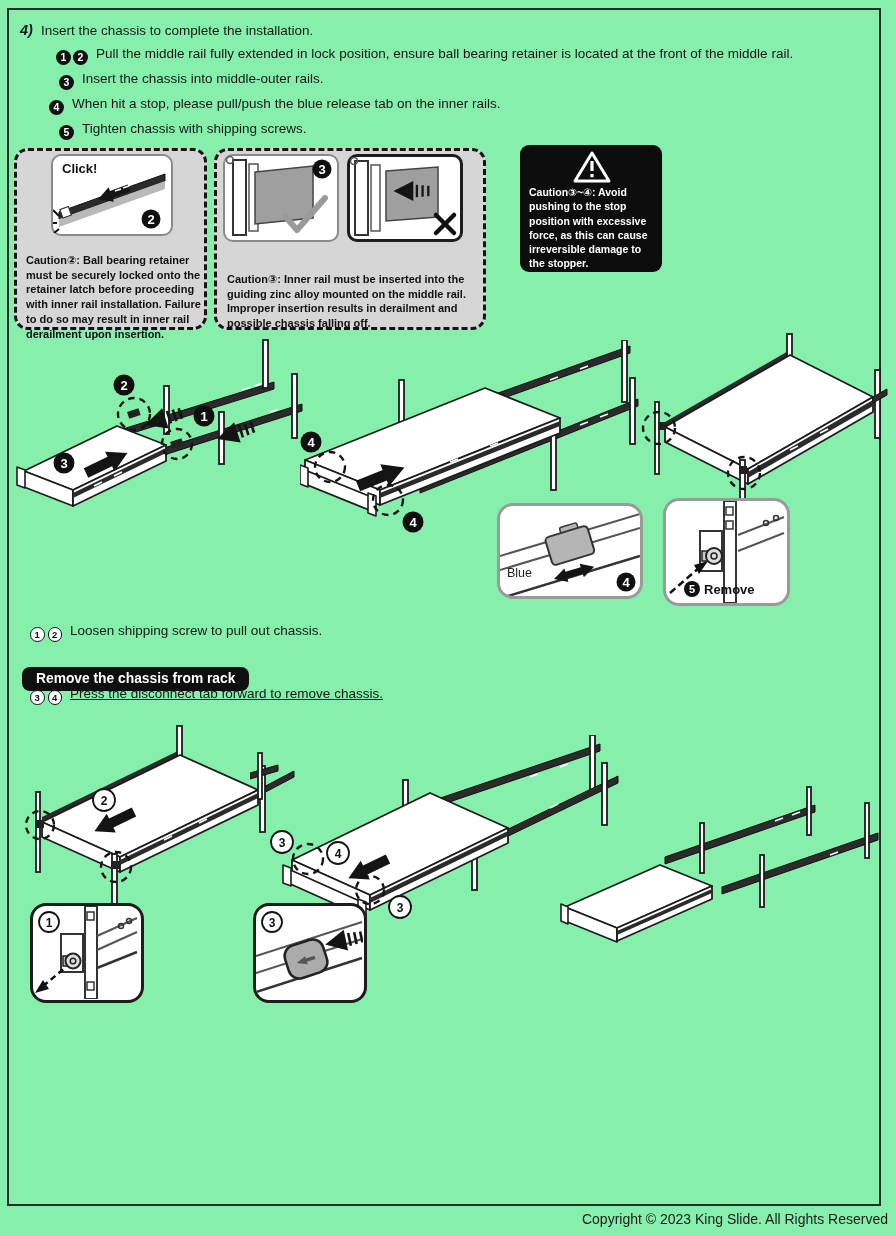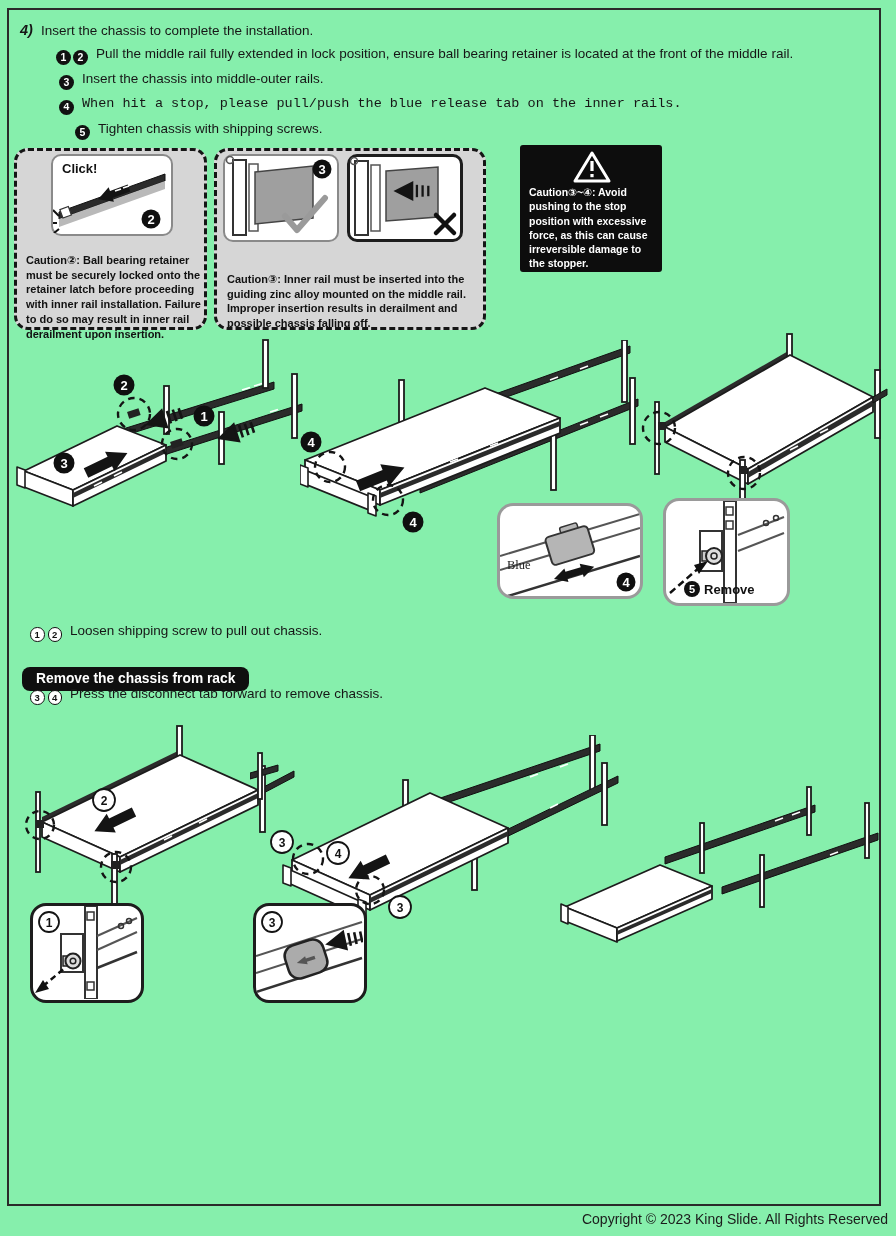--- a/index.html
+++ b/index.html
@@ -10,29 +10,29 @@
   .txt{font-size:13.5px;white-space:nowrap;}
   .stepno{font-weight:bold;font-style:italic;font-size:14.5px;margin-right:8px;}
   .mk-f{display:inline-flex;align-items:center;justify-content:center;width:15px;height:15px;border-radius:50%;
         background:#111;color:#fff;font-size:10.5px;font-weight:bold;margin-right:2px;vertical-align:-3px;}
   .mk-o{display:inline-flex;align-items:center;justify-content:center;width:12.5px;height:12.5px;border-radius:50%;
         background:#fff;color:#111;border:1.6px solid #111;font-size:9.5px;font-weight:bold;margin-right:3px;vertical-align:-3px;}
   .mk-gap{margin-right:8px;}
   .cbox{position:absolute;background:#d6d6d6;border:3px dashed #151515;border-radius:14px;box-sizing:border-box;}
   .cbox-text{position:absolute;font-size:11px;line-height:1.34;color:#111;font-weight:bold;}
   .whitebox{position:absolute;background:#fff;border:2.5px solid #8a8a8a;border-radius:10px;box-sizing:border-box;}
-  .blackbox{position:absolute;background:#0d0d0d;border-radius:3px;color:#fff;}
+  .blackbox{position:absolute;background:#0d0d0d;border-radius:9px;color:#fff;}
   .blackbox-text{position:absolute;font-size:10.5px;font-weight:bold;line-height:1.36;color:#fff;}
   .callout{position:absolute;background:#fff;border:3px solid #9a9a9a;border-radius:16px;box-sizing:border-box;overflow:hidden;}
   .callout-dark{position:absolute;background:#fff;border:3.5px solid #1d1d1d;border-radius:16px;box-sizing:border-box;overflow:hidden;}
   .pill{position:absolute;background:#0f0f0f;color:#fff;font-weight:bold;font-size:13.8px;
         padding:4px 14px 5px;border-radius:8px;white-space:nowrap;margin-top:40px;}
   .footer{position:absolute;left:0;top:1211px;width:888px;text-align:right;font-size:14px;color:#1b1b1b;}
   .clicklbl{position:absolute;left:9px;top:5px;font-size:13px;font-weight:bold;color:#111;}
-  .bluelbl{position:absolute;left:7px;top:52px;font-size:12.5px;color:#222;font-family:Liberation Serif, serif;}
+  .bluelbl{position:absolute;left:7px;top:60px;font-size:12.5px;color:#222;}
   .locklbl{position:absolute;left:18px;top:80px;font-size:13px;font-weight:bold;color:#111;display:flex;align-items:center;}
   .locklbl .mk-f{width:16px;height:16px;font-size:11px;margin-right:4px;}
   svg{display:block;}
   .rail{fill:#2b2b2b;stroke:#111;stroke-width:1;}
   .post{fill:#fff;stroke:#1c1c1c;stroke-width:1.8;}
   .face{fill:#fff;stroke:#1c1c1c;stroke-width:1.8;stroke-linejoin:round;}
   .band{fill:#2b2b2b;stroke:none;}
   .cap{fill:#fff;stroke:#1c1c1c;stroke-width:1.6;stroke-linejoin:round;}
   .dcirc{fill:none;stroke:#141414;stroke-width:2.4;stroke-dasharray:6.5 5;}
   .bfill{fill:#0f0f0f;}
@@ -68,24 +68,24 @@
 
   <div class="abs txt" style="left:20px;top:22px;">
     <span class="stepno">4)</span><span>Insert the chassis to complete the installation.</span>
   </div>
   <div class="abs txt" style="left:36px;top:46px;margin-left:20px;">
     <span class="mk-f">1</span><span class="mk-f mk-gap">2</span><span>Pull the middle rail fully extended in lock position, ensure ball bearing retainer is located at the front of the middle rail.</span>
   </div>
   <div class="abs txt" style="left:59px;top:71px;">
     <span class="mk-f mk-gap">3</span><span>Insert the chassis into middle-outer rails.</span>
   </div>
-  <div class="abs txt" style="left:59px;top:96px;font-family:Liberation Mono, monospace;">
+  <div class="abs txt" style="left:49px;top:96px;">
     <span class="mk-f mk-gap">4</span><span>When hit a stop, please pull/push the blue release tab on the inner rails.</span>
   </div>
-  <div class="abs txt" style="left:59px;top:121px;margin-left:16px;">
+  <div class="abs txt" style="left:59px;top:121px;">
     <span class="mk-f mk-gap">5</span><span>Tighten chassis with shipping screws.</span>
   </div>
 
   <div class="cbox" style="left:14px;top:148px;width:193px;height:182px;">
     <div class="whitebox" style="left:34px;top:3px;width:122px;height:82px;">
       <svg width="117" height="77" viewBox="0 0 117 77">
         <polygon class="rail" points="6,56 112,18 112,25 6,63"></polygon>
         <polygon points="6,63 112,25 112,33 6,71" fill="#b9b9b9"></polygon>
         <rect x="8" y="52" width="9" height="9" fill="#fff" stroke="#333" stroke-width="1.2" transform="rotate(-20 12 56)"></rect>
         <use href="#arrowR" transform="translate(76,32) rotate(160) scale(0.82)" fill="#141414"></use>
@@ -254,21 +254,21 @@
     <span class="locklbl">
       <span class="mk-f">5</span>
         <span>Remove</span>
     </span>
   </div>
 
   <div class="pill" style="left:22px;top:627px;">Remove the chassis from rack</div>
   <div class="abs txt" style="left:30px;top:623px;">
     <span class="mk-o">1</span><span class="mk-o mk-gap">2</span><span>Loosen shipping screw to pull out chassis.</span>
   </div>
-  <div class="abs txt" style="left:30px;top:686px;">
+  <div class="abs txt" style="left:30px;top:686px;text-decoration:underline;">
     <span class="mk-o">3</span><span class="mk-o mk-gap">4</span><span>Press the disconnect tab forward to remove chassis.</span>
   </div>
 
   <svg class="abs" style="left:14px;top:714px;" width="286" height="192" viewBox="0 0 286 192">
     <polygon class="band" points="28,103 166,36 166,41 28,108"></polygon>
     <rect class="post" x="163" y="12" width="5" height="32"></rect>
     <polygon class="rail" points="244,76 280,57 280,63 244,82"></polygon>
     <rect class="post" x="246" y="52" width="5" height="66"></rect>
     <polygon class="face" points="28,108 166,41 244,76 106,143"></polygon>
     <polygon class="face" points="28,108 106,143 106,158 28,123"></polygon>

